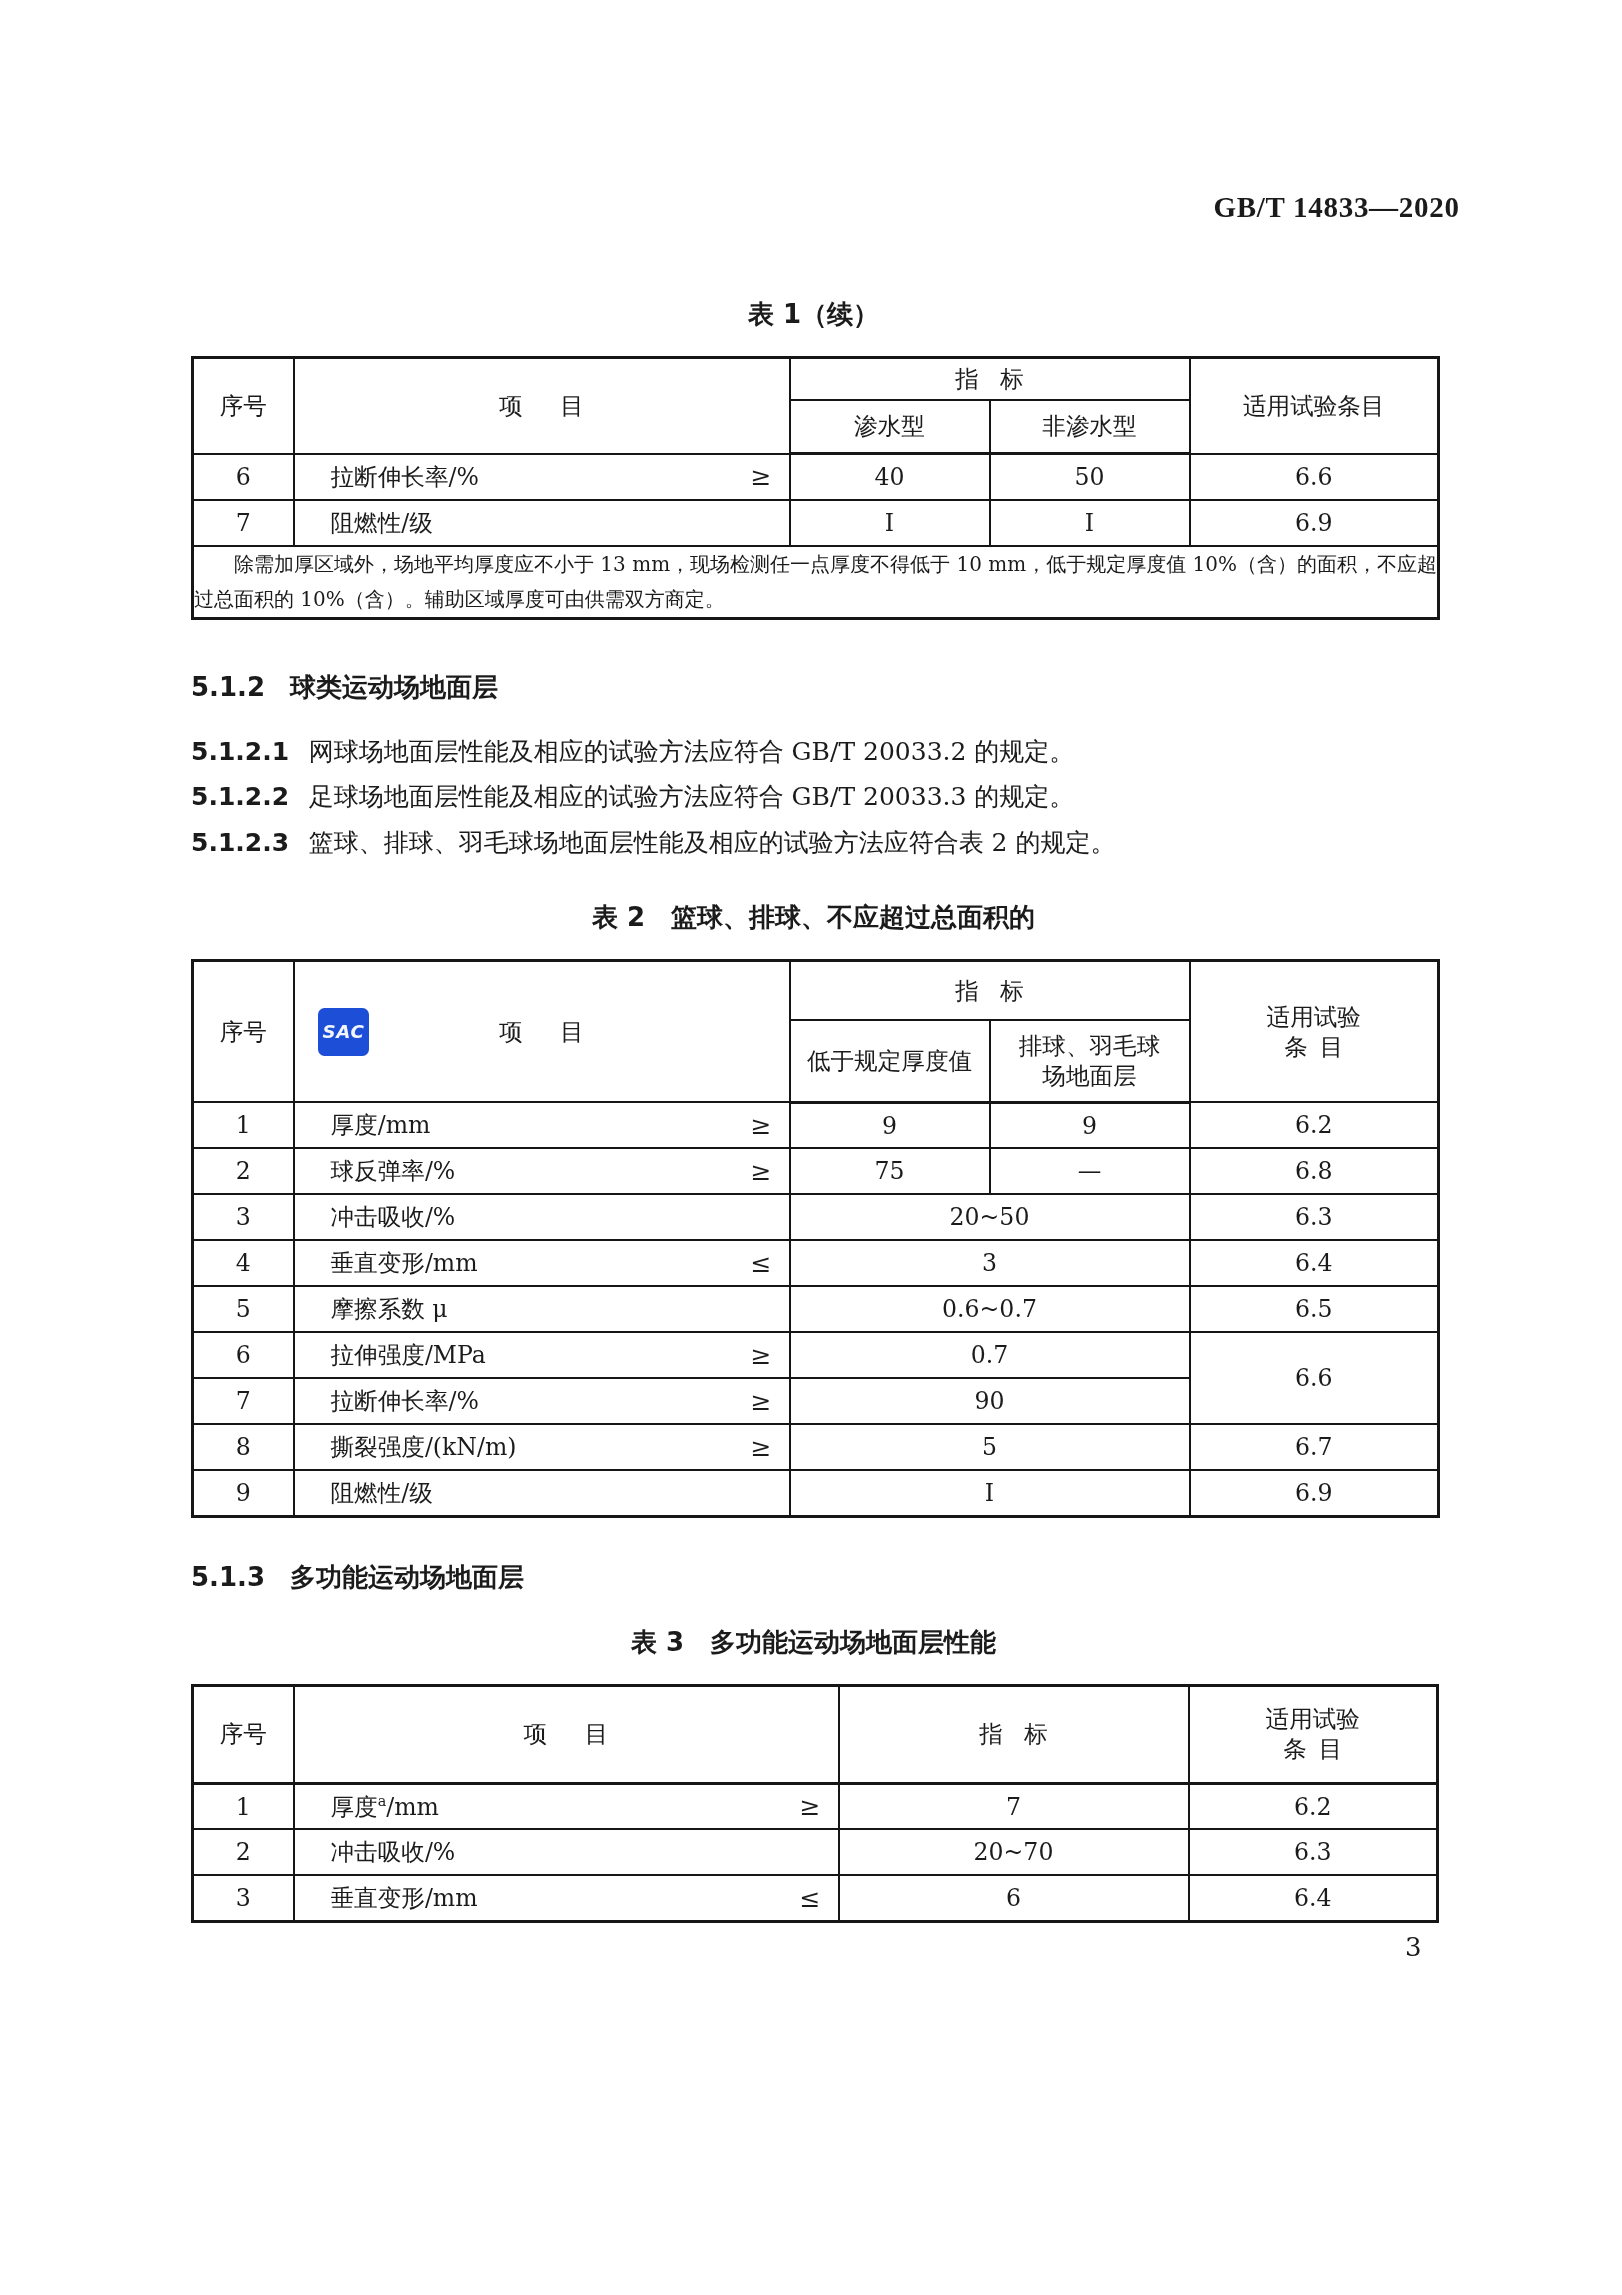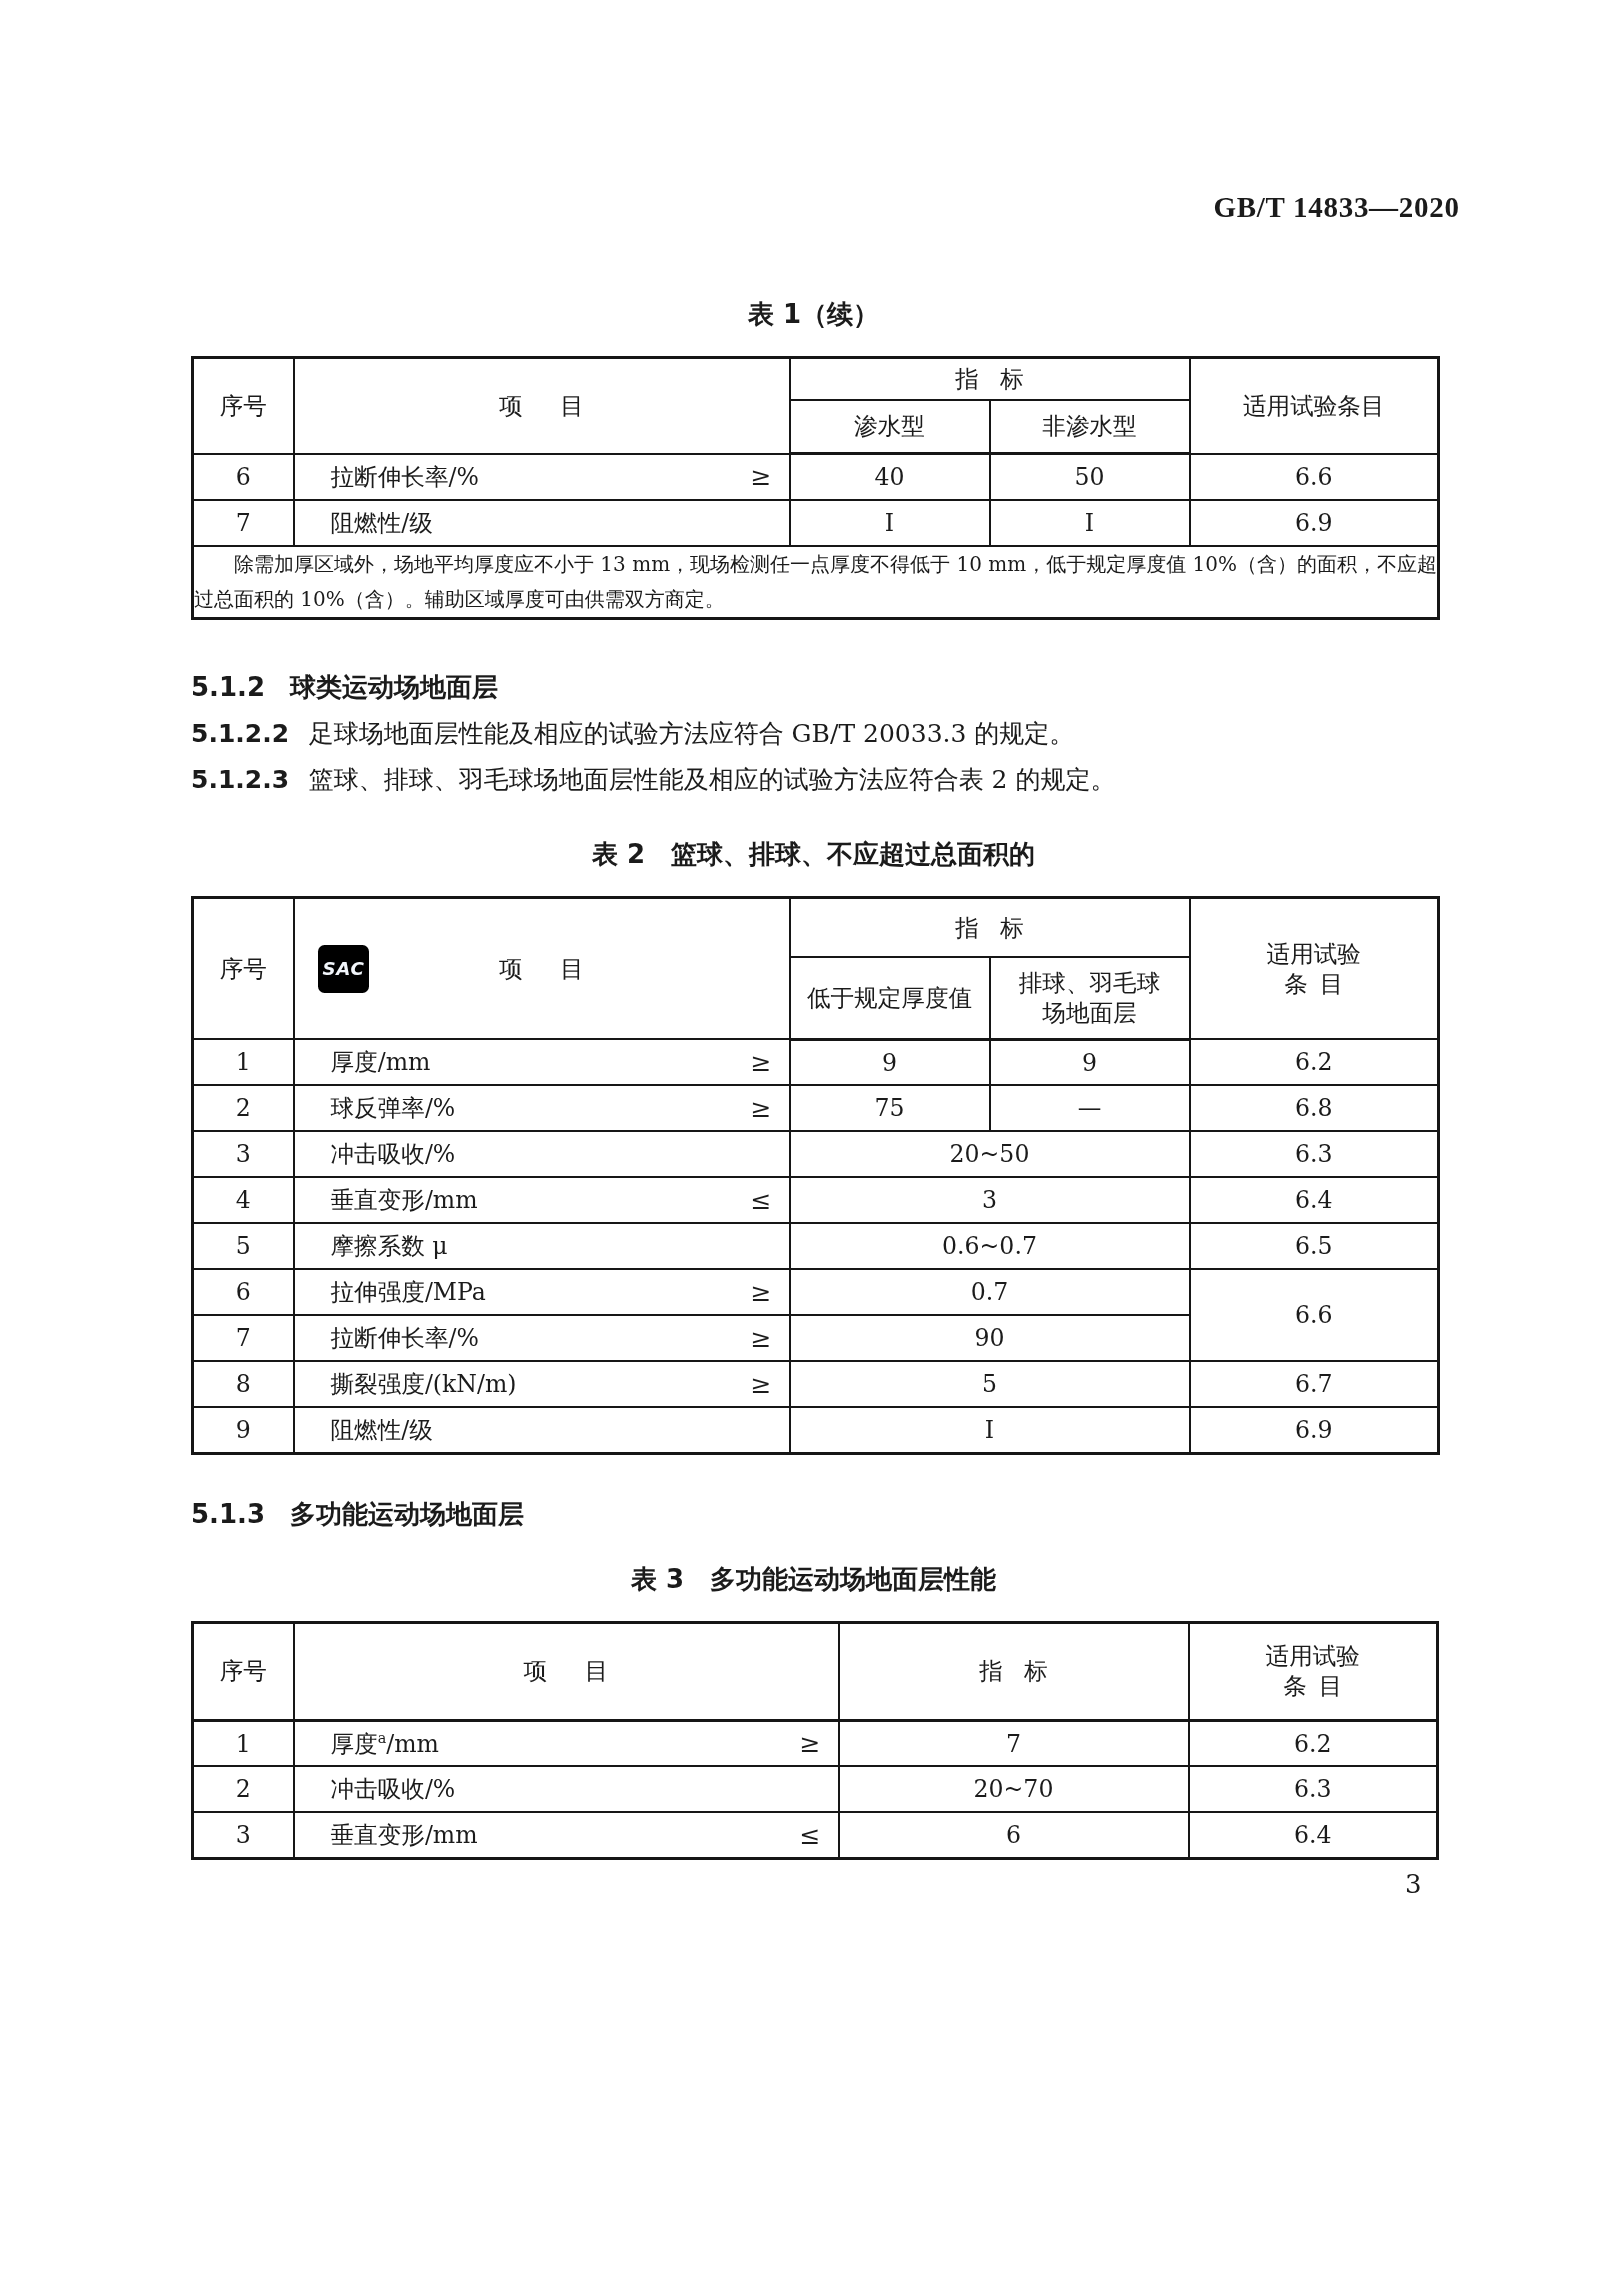--- a/index.html
+++ b/index.html
@@ -36,21 +36,21 @@
   .two-line div{line-height:30px;text-align:center;}
   .two-line .sp-sm{letter-spacing:0.5em;text-indent:0.5em;}
 
   .item-flex{display:flex;justify-content:space-between;align-items:center;
              padding:0 17px 0 36px;}
   .cond{font-size:25px;}
   sup.fnote{font-size:14.4px;vertical-align:super;line-height:0;}
 
   .th-item{position:relative;}
   .watermark{position:absolute;left:23.6px;top:50%;transform:translateY(-50%);
-             width:51px;height:48px;background:#000000;border-radius:6.5px;
+             width:51px;height:48px;background:#1d4ed8;border-radius:6.5px;
              display:flex;align-items:center;justify-content:center;
              font-family:"DejaVu Sans","Liberation Sans",sans-serif;
              font-style:italic;font-weight:bold;font-size:18.3px;color:#f2f6fb;
              letter-spacing:0.7px;text-indent:0;}
 
   .note-cell{padding:9.2px 17px 13px 17px;}
   .note-text{margin:0;font-size:20px;line-height:35px;text-align:justify;text-indent:2em;}
 
   .heading{font-family:"DejaVu Sans","Liberation Sans",sans-serif;font-weight:bold;
            font-size:26px;line-height:33px;}
@@ -127,20 +127,23 @@
             <p class="note-text">除需加厚区域外，场地平均厚度应不小于 13 mm，现场检测任一点厚度不得低于 10 mm，低于规定厚度值 10%（含）的面积，不应超过总面积的 10%（含）。辅助区域厚度可由供需双方商定。</p>
           </td>
         </tr>
       </tbody>
     </table>
 
     <div class="heading h-512">
       <span class="num">5.1.2</span><span>球类运动场地面层</span>
     </div>
 
+    <div class="para p-5121">
+      <span class="num">5.1.2.1</span><span>网球场地面层性能及相应的试验方法应符合 GB/T 20033.2 的规定。</span>
+    </div>
     <div class="para p-5122">
       <span class="num">5.1.2.2</span><span>足球场地面层性能及相应的试验方法应符合 GB/T 20033.3 的规定。</span>
     </div>
     <div class="para p-5123">
       <span class="num">5.1.2.3</span><span>篮球、排球、羽毛球场地面层性能及相应的试验方法应符合表 2 的规定。</span>
     </div>
 
     <div class="tbl-title t2-title">
       <span>表 2</span><span class="tt-gap">篮球、排球、不应超过总面积的</span>
     </div>

